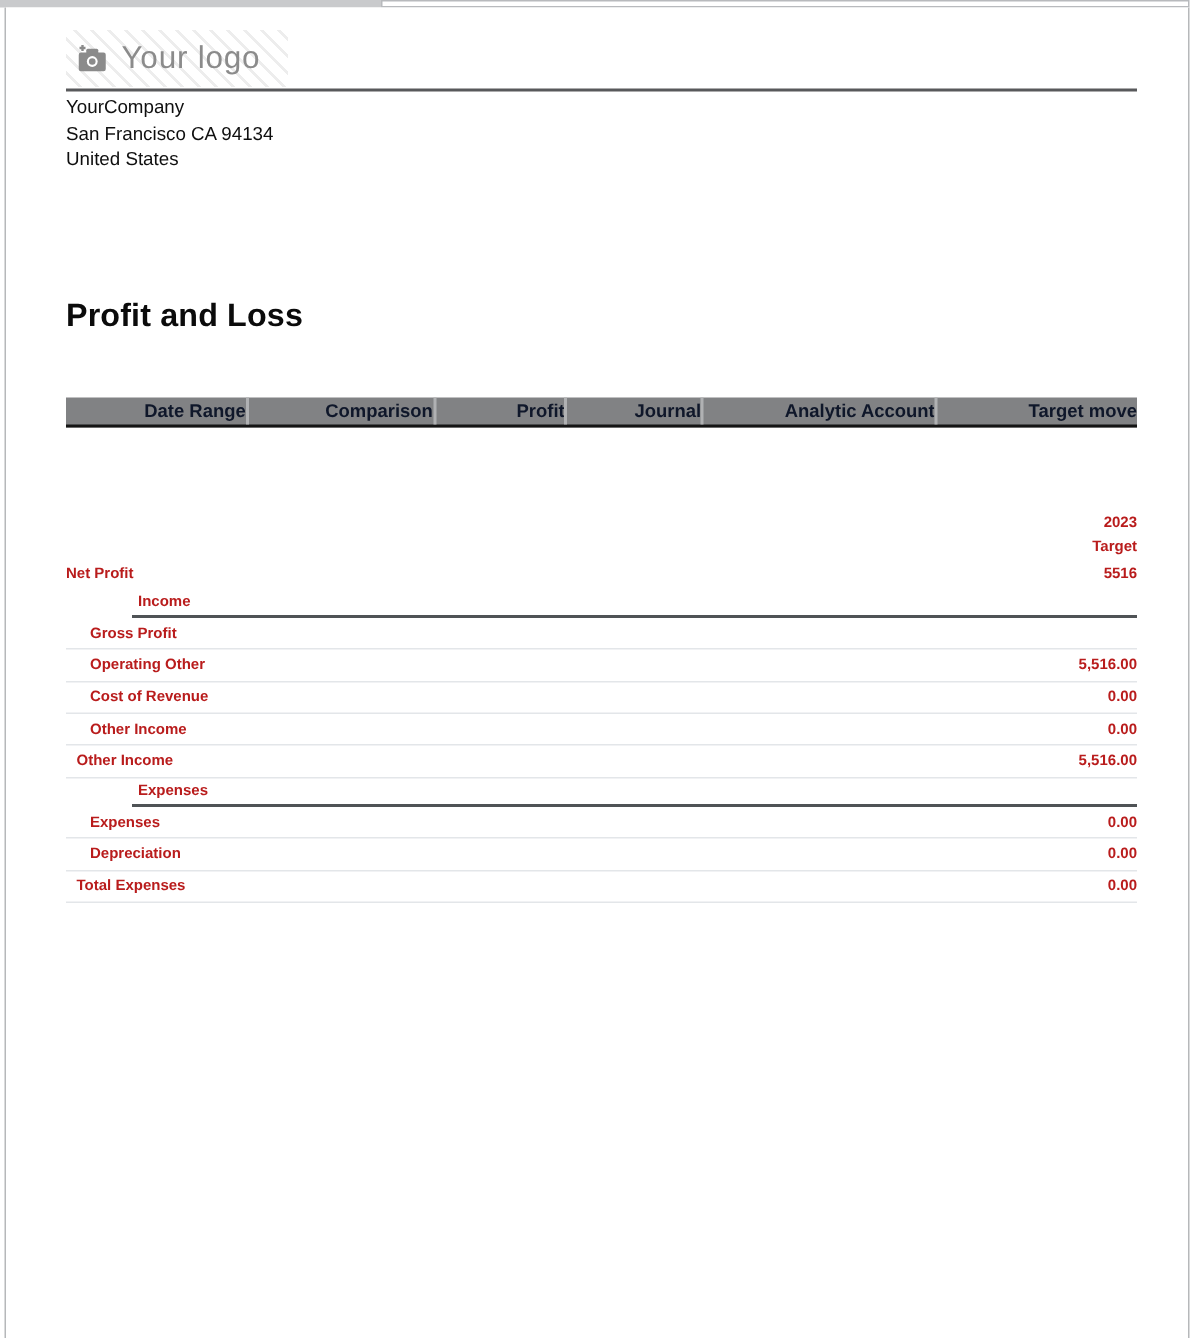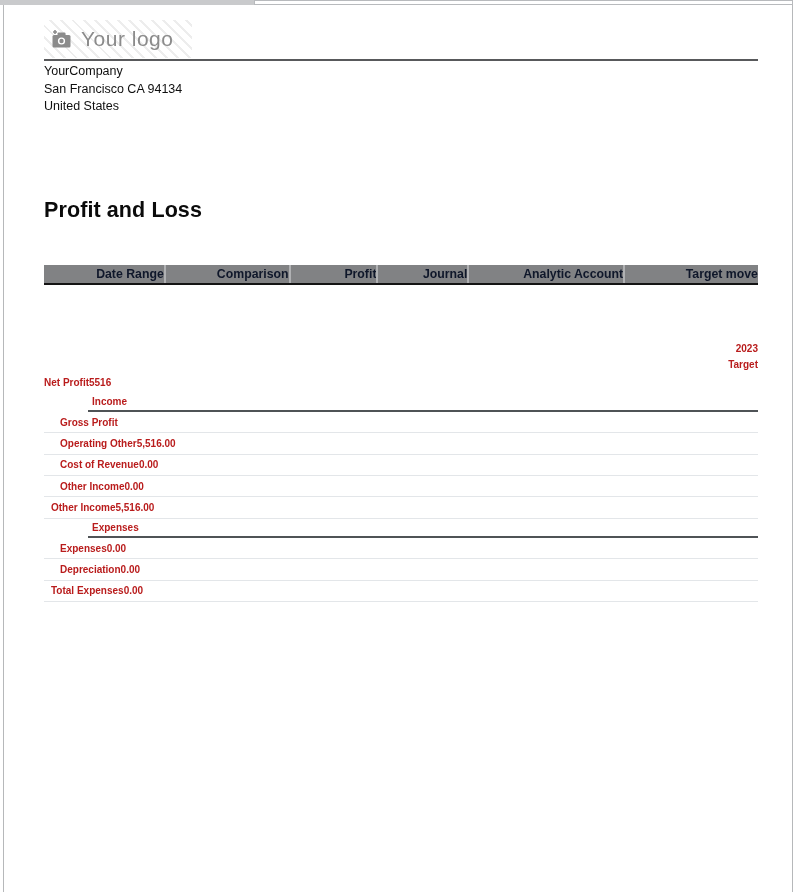--- a/index.html
+++ b/index.html
@@ -17,21 +17,21 @@
   .title{position:absolute;top:193px;left:40px;width:714px;text-align:left;
     font-size:21.5px;font-weight:700;color:#0b0b0b;letter-spacing:.1px;}
   .filter-bar{position:absolute;top:260px;left:40px;width:714px;height:18px;display:flex;
     background:#818284;border-bottom:2px solid #141414;box-sizing:content-box;}
   .filter-cell{height:18px;line-height:18px;text-align:right;font-size:12.3px;font-weight:700;color:#0f172a;
     border-left:2px solid #b0b1b3;box-sizing:border-box;overflow:hidden;white-space:nowrap;}
   .filter-cell:first-child{border-left:none;}
   .fc0{width:16.78%}.fc1{width:17.48%}.fc2{width:12.31%}.fc3{width:12.73%}.fc4{width:21.82%}.fc5{width:18.88%}
   .report{position:absolute;top:336px;left:40px;width:714px;font-size:10px;font-weight:700;color:#b91c1c;}
   .col-head-line{text-align:right;line-height:15.6px;}
-  .row{display:flex;align-items:center;box-sizing:border-box;height:21.3px;}
+  .row{display:flex;justify-content:space-between;align-items:center;box-sizing:border-box;height:21.3px;}
   .row .lbl{white-space:nowrap;}
   .row .val{white-space:nowrap;text-align:right;}
   .r-netprofit{height:20.5px;}
   .r-section{height:19.5px;border-bottom:2px solid #4f5356;margin-left:44px;}
   .b-light{border-bottom:1px solid #e3e6e9;}
   .ind0{padding-left:0;}
   .ind1{padding-left:4px;}
   .indT{padding-left:7px;}
   .ind2{padding-left:16px;}
   .cam{flex:0 0 auto;}

